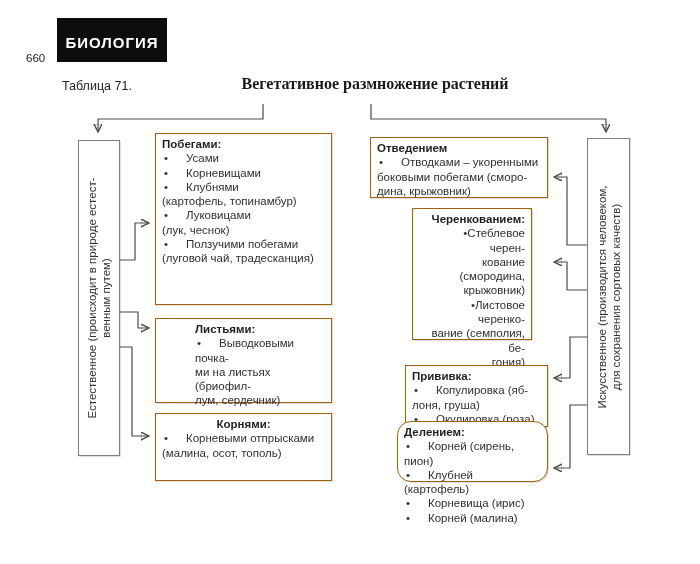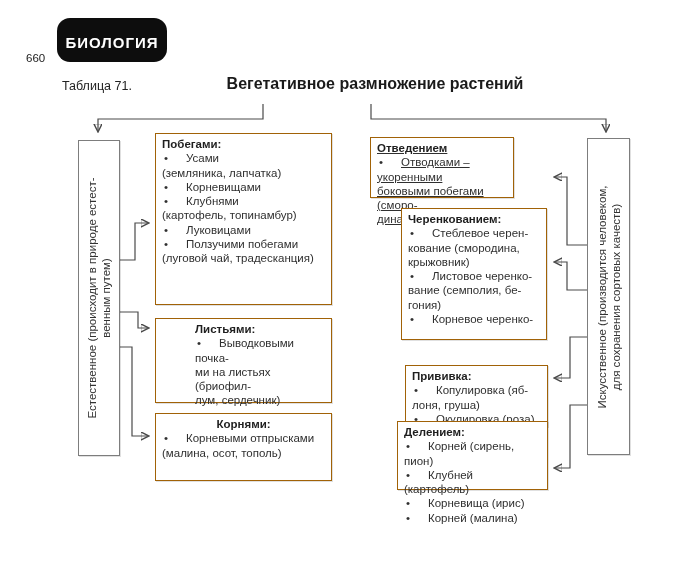--- a/index.html
+++ b/index.html
@@ -1,46 +1,46 @@
 <!DOCTYPE html>
 <html><head>
 <meta charset="utf-8">
 <style>
   html,body{margin:0;padding:0;background:#ffffff;}
   body{font-family:"Liberation Sans","DejaVu Sans",sans-serif;color:#2f2f2f;}
   .page{position:relative;width:700px;height:564px;background:#ffffff;overflow:hidden;}
 
   .banner{position:absolute;left:57px;top:18px;width:110px;height:44px;background:#0d0d0d;
-          display:flex;align-items:center;justify-content:center;padding-top:5px;box-sizing:border-box;border-radius:13px;}
+          display:flex;align-items:center;justify-content:center;padding-top:5px;box-sizing:border-box;}
   .banner span{color:#ffffff;font-weight:bold;font-size:15px;letter-spacing:1px;}
   .pagenum{position:absolute;left:26px;top:52px;font-size:11.5px;color:#222;}
   .caption{position:absolute;left:62px;top:79px;font-size:12.5px;color:#222;}
   .title{position:absolute;left:160px;top:75px;width:430px;text-align:center;
-         font-size:16px;font-weight:bold;color:#1a1a1a;}
+         font-size:16px;font-weight:bold;color:#1a1a1a;font-family:Liberation Serif, serif;}
 
   .vbox{position:absolute;border:1px solid #7d7d7d;background:#fff;box-shadow:1px 1px 0 rgba(0,0,0,0.12);}
   .vbox .rot{position:absolute;top:50%;left:50%;transform:translate(-50%,-50%) rotate(-90deg);
              white-space:nowrap;text-align:center;font-size:11.5px;line-height:14px;color:#333;}
   .vbox .rot span{display:block;}
   .vbox.left{left:78px;top:140px;width:40px;height:314px;}
   .vbox.right{left:587px;top:138px;width:41px;height:315px;}
 
   .box{position:absolute;border:1px solid #a16207;background:#fff;box-sizing:border-box;
        padding:3px 6px 0 6px;font-size:11.5px;line-height:14.3px;color:#2f2f2f;
        box-shadow:1px 1px 0 rgba(0,0,0,0.12);}
   .box .hdr{font-weight:bold;color:#1f1f1f;}
   .box .hdr.hdr-center{text-align:center;}
   .tline .dot{display:inline-block;width:22px;padding-left:2px;}
   .box.shoots{left:155px;top:133px;width:177px;height:172px;}
   .box.leaves{left:155px;top:318px;width:177px;height:85px;padding-left:39px;}
   .box.roots{left:155px;top:413px;width:177px;height:68px;}
-  .box.layering{left:370px;top:137px;width:144px;height:61px;text-decoration:underline;}
-  .box.cuttings{left:401px;top:208px;width:146px;height:132px;}
+  .box.layering{left:370px;top:137px;width:178px;height:61px;}
+  .box.cuttings{left:412px;top:208px;width:120px;height:132px;text-align:right;}
   .box.grafting{left:405px;top:350px;width:143px;height:62px;margin-top:15px;}
-  .box.division{left:397px;top:421px;width:151px;height:69px;}
+  .box.division{left:397px;top:421px;width:151px;height:61px;border-radius:14px;}
 
   svg.lines{position:absolute;left:0;top:0;pointer-events:none;}
   svg.lines path{fill:none;stroke:#4a4a4a;stroke-width:1.2;}
 </style>
 </head>
 <body>
 
 <div class="page">
 
   <div class="banner">
@@ -78,25 +78,25 @@
     <div class="rot">
       <span>Искусственное  (производится человеком,</span>
       <span>для сохранения сортовых качеств)</span>
     </div>
   </div>
 
   <div class="box shoots">
     <div class="hdr">Побегами:</div>
     <div>
         <div class="tline"><span class="dot">•</span><span>Усами</span></div>
-        <div class="tline">(земляника, лапчатка)</div>
         <div class="tline"><span class="dot">•</span><span>Корневищами</span></div>
         <div class="tline"><span class="dot">•</span><span>Клубнями</span></div>
         <div class="tline">(картофель, топинамбур)</div>
         <div class="tline"><span class="dot">•</span><span>Луковицами</span></div>
+        <div class="tline">(лук, чеснок)</div>
         <div class="tline"><span class="dot">•</span><span>Ползучими побегами</span></div>
         <div class="tline">(луговой чай, традесканция)</div>
       </div>
   </div>
 
   <div class="box leaves">
     <div class="hdr">Листьями:</div>
     <div>
         <div class="tline"><span class="dot">•</span><span>Выводковыми почка-</span></div>
         <div class="tline">ми на листьях (бриофил-</div>

